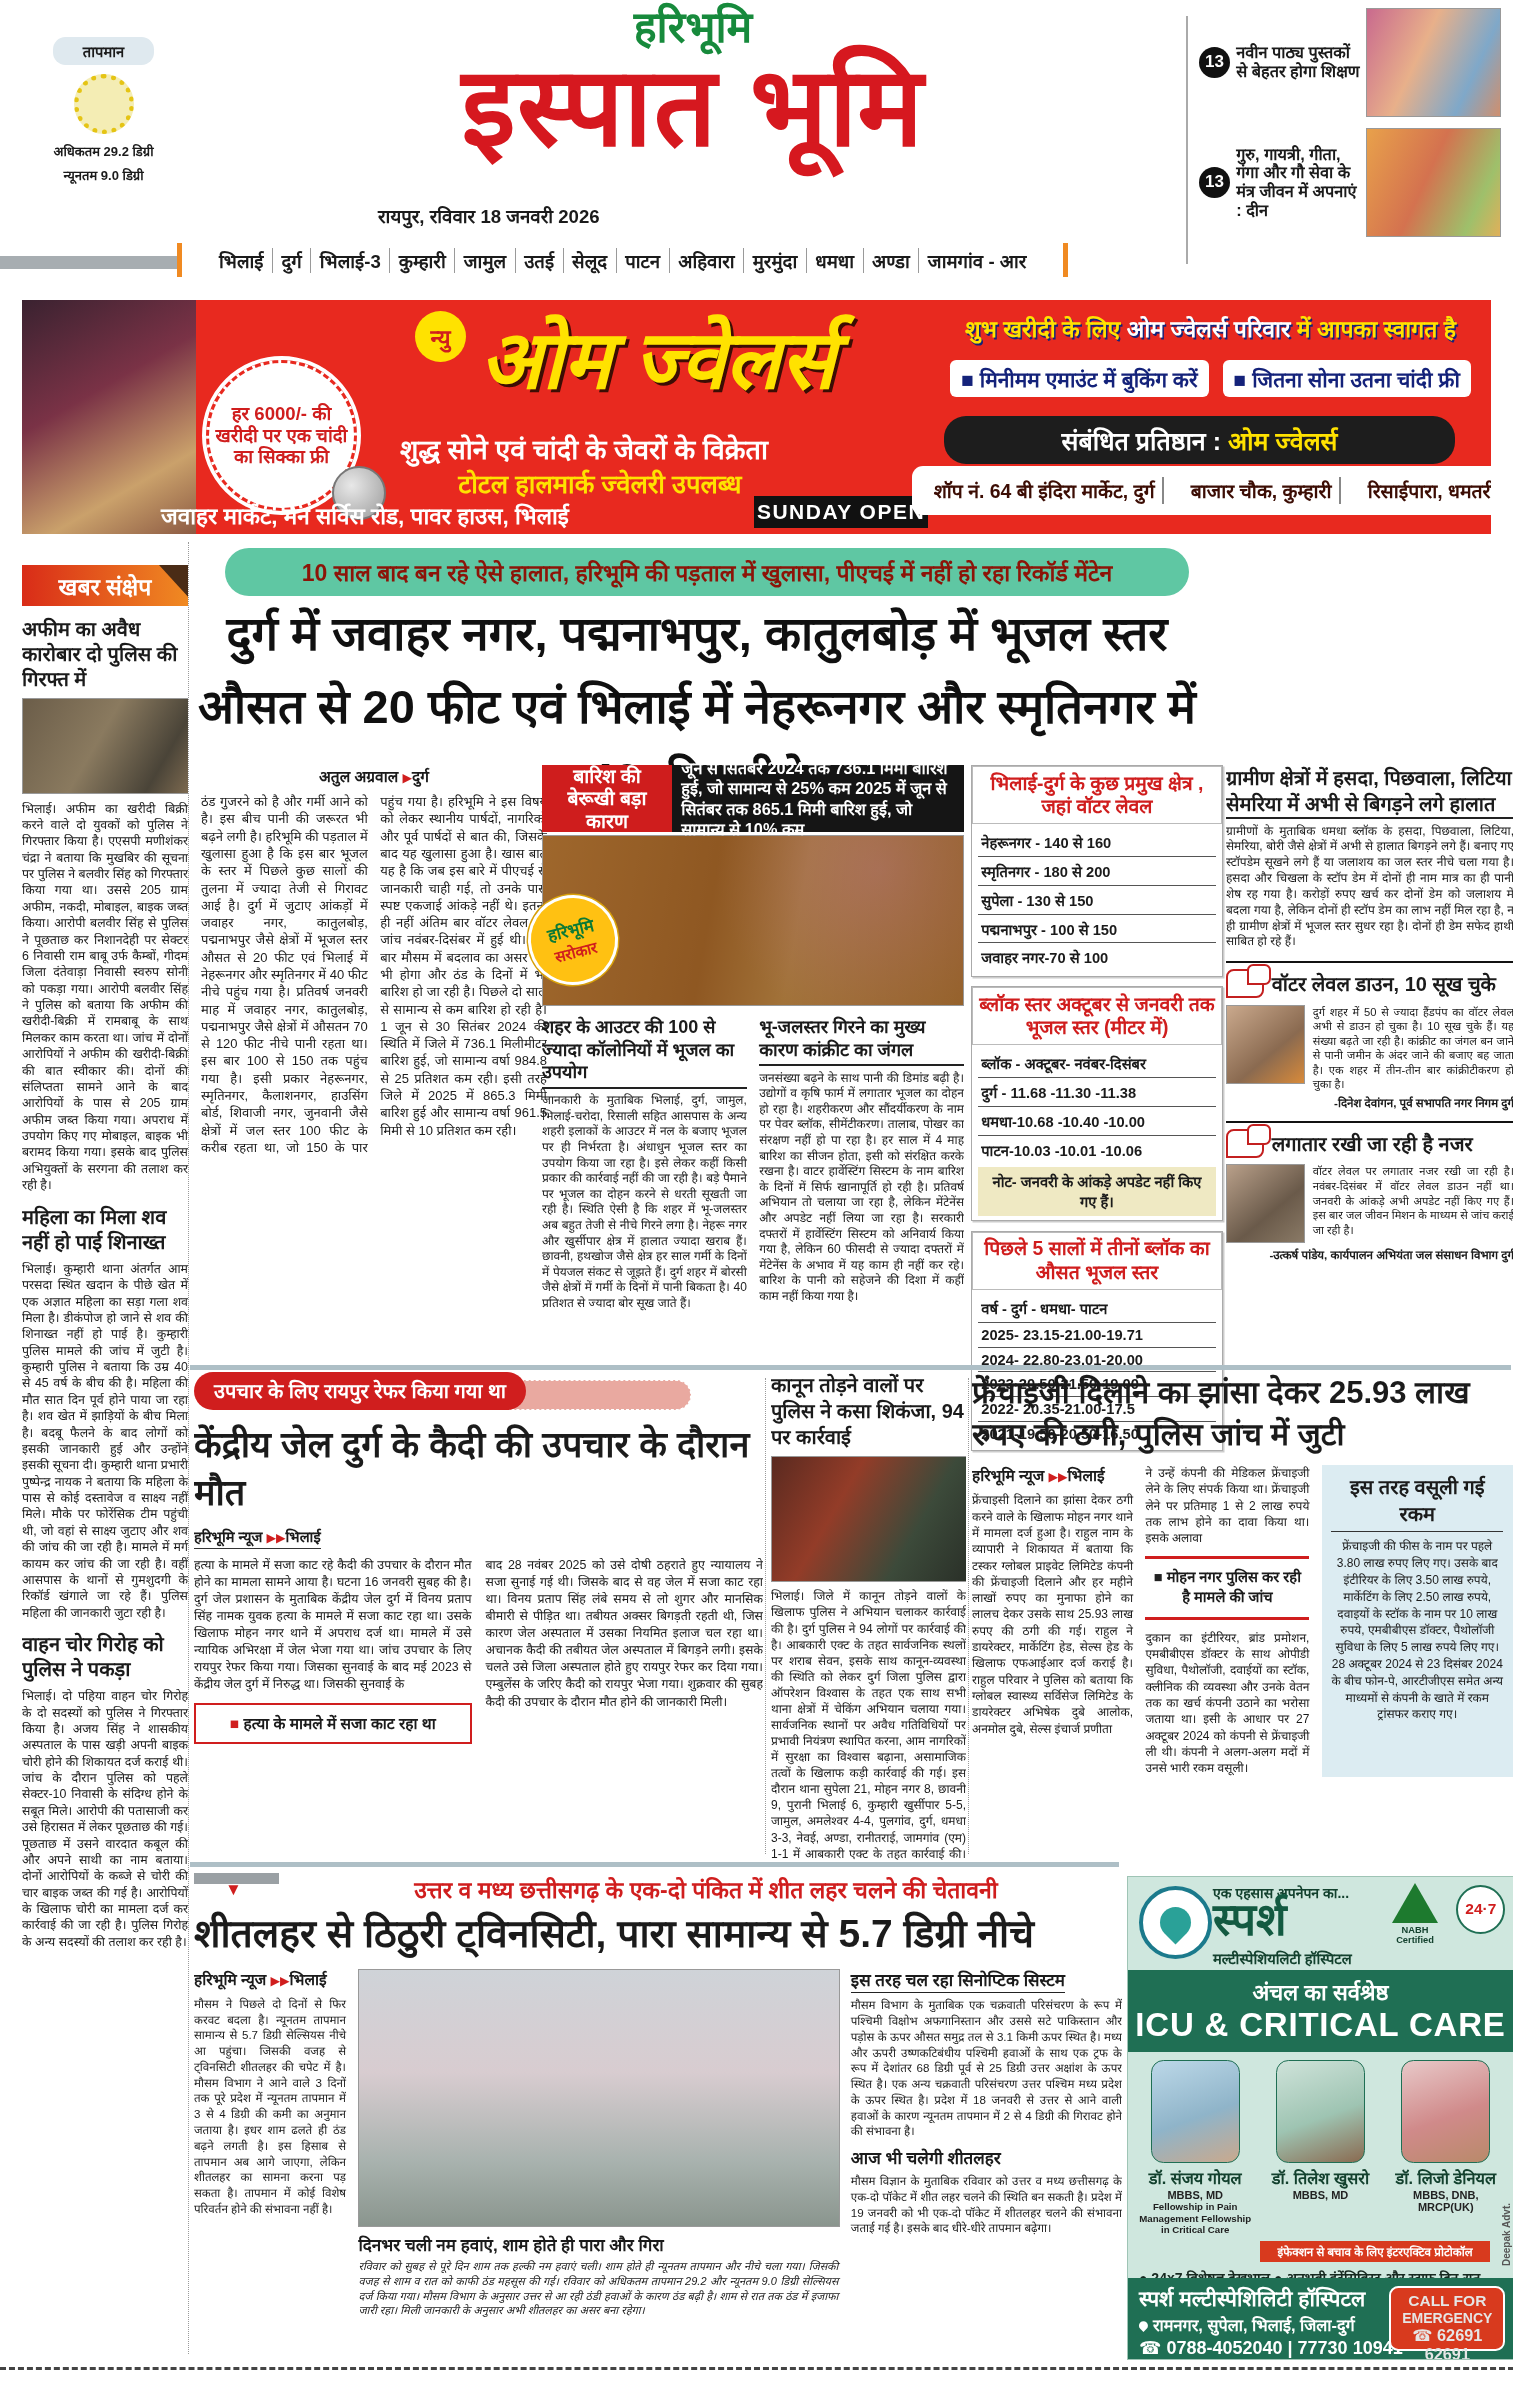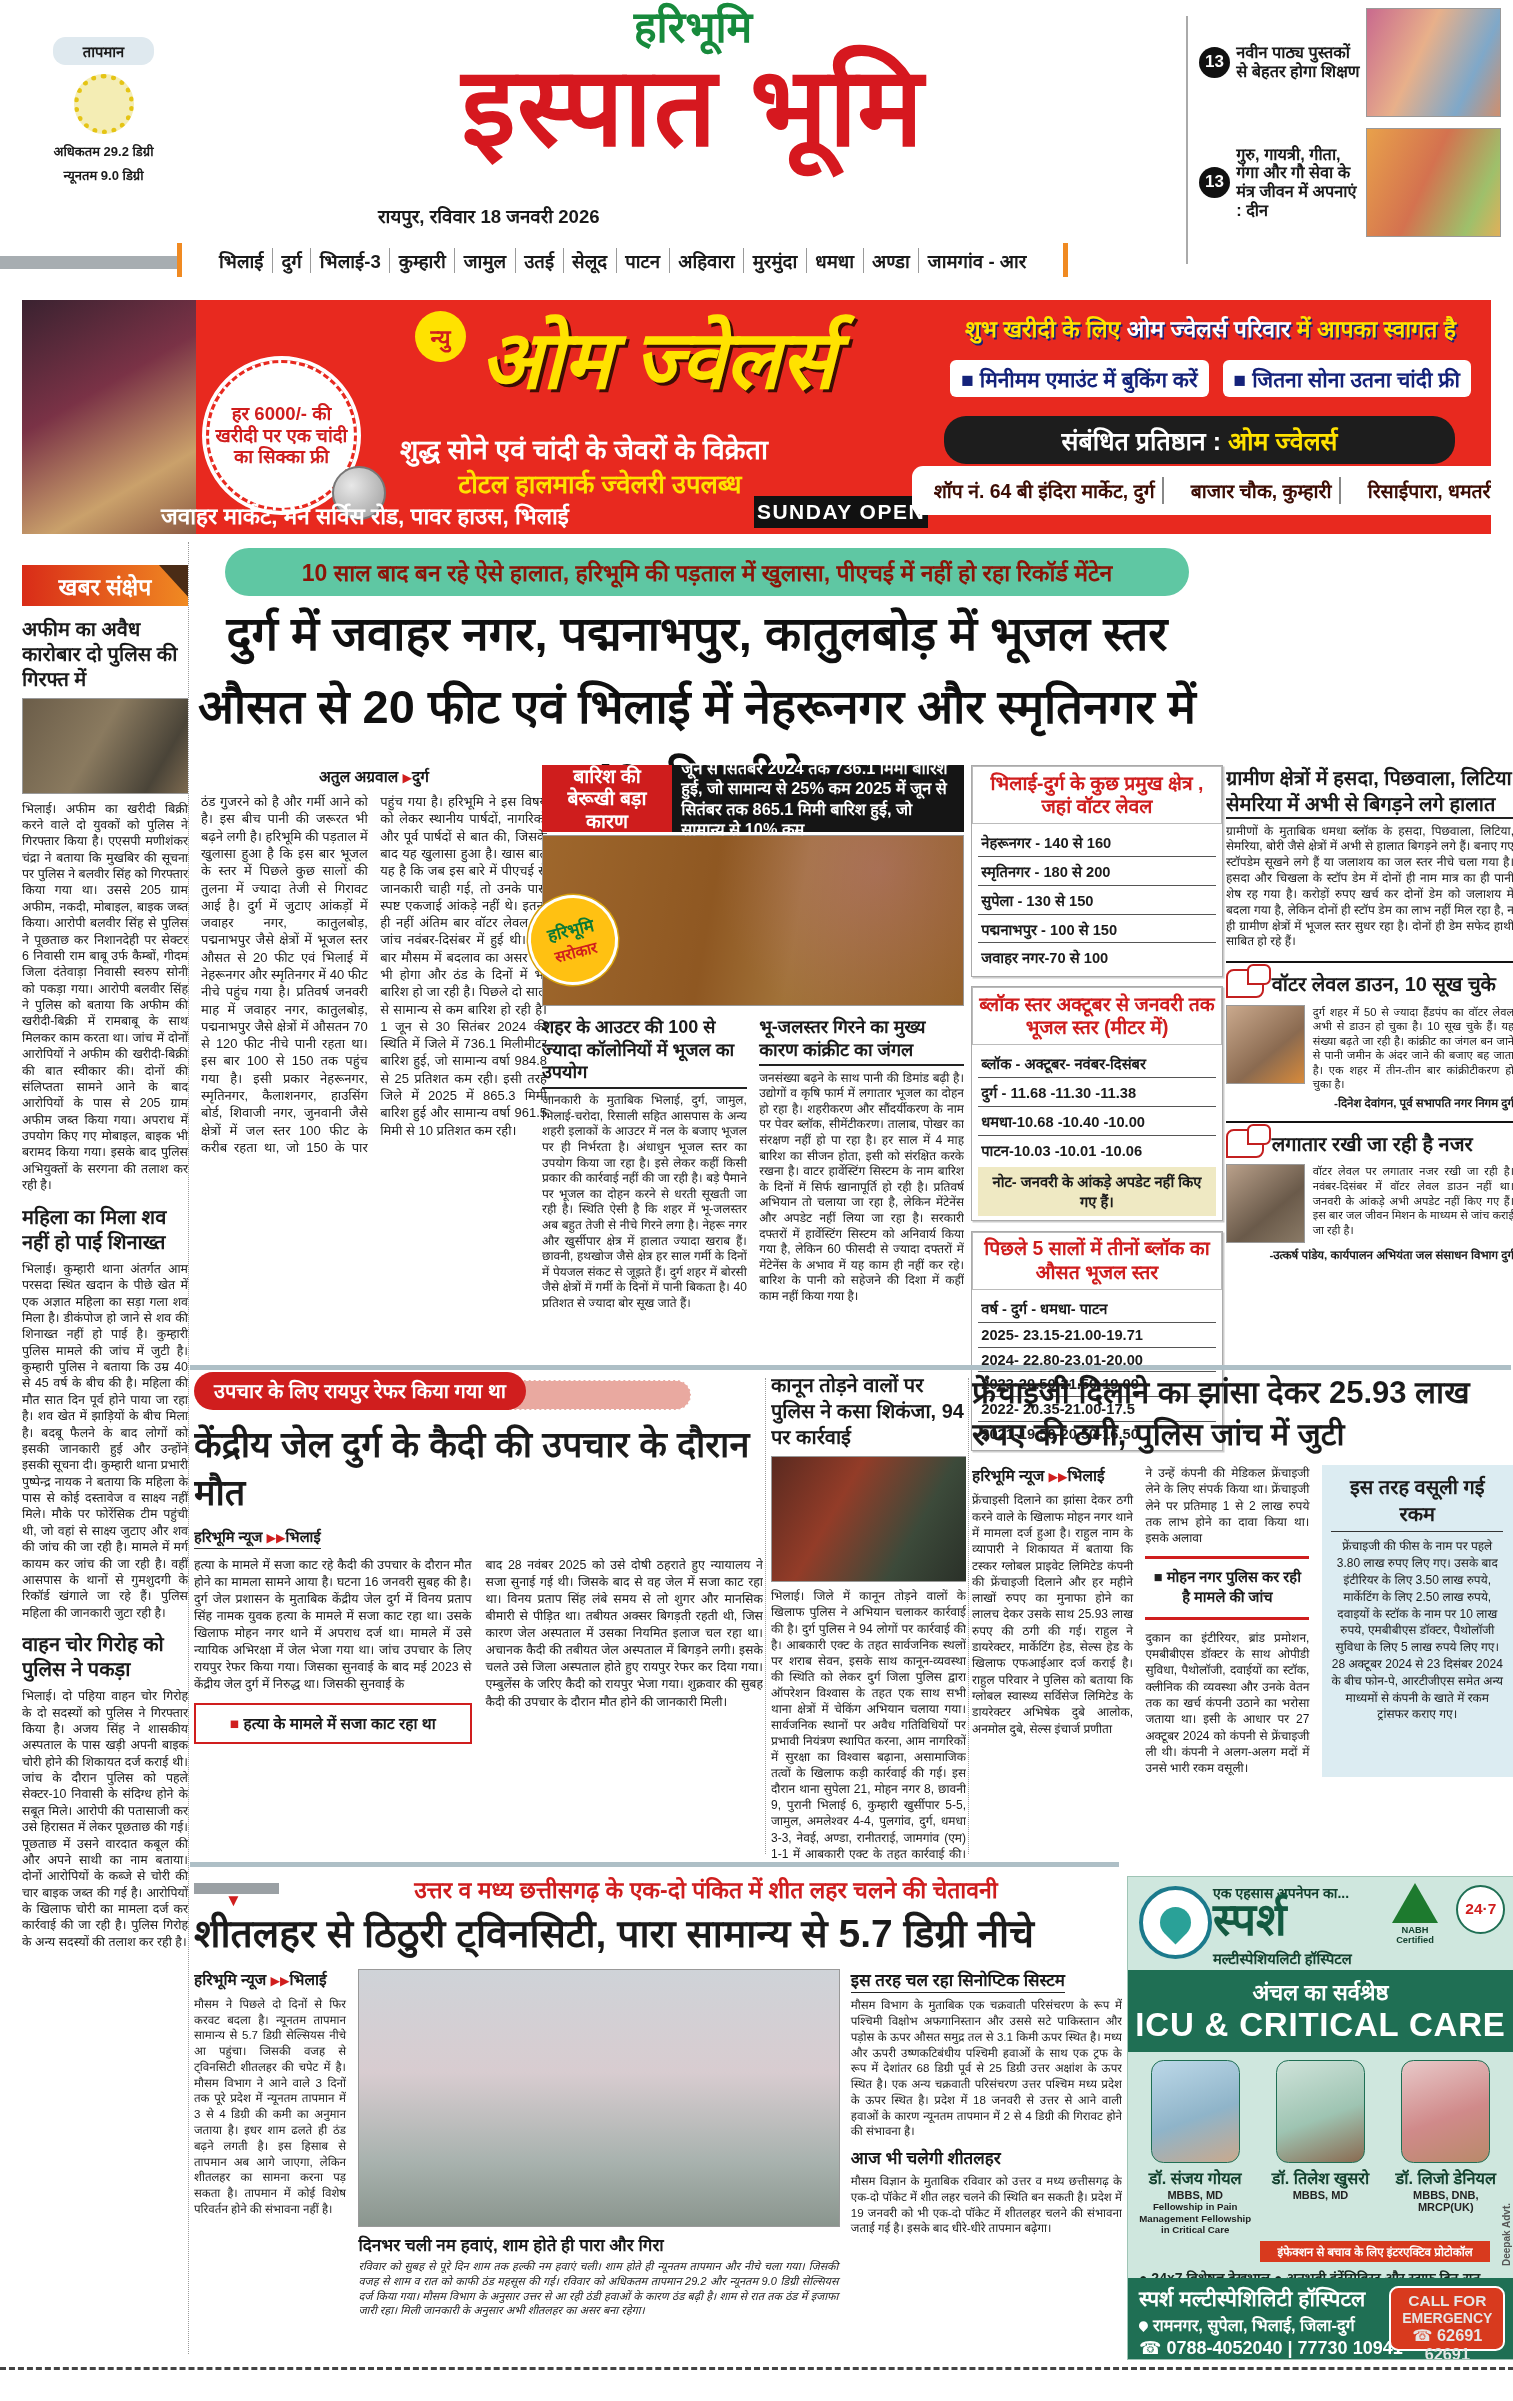--- a/index.html
+++ b/index.html
@@ -144,21 +144,21 @@
   .f-c1{width:161px;font-size:12px;line-height:1.36;text-align:justify;}
   .f-c2{width:164px;font-size:12px;line-height:1.36;text-align:justify;}
   .f-note{border-top:3.1px solid #d01e1e;border-bottom:3.1px solid #d01e1e;font-weight:700;font-size:14.7px;
           text-align:center;padding:9.3px 4.6px;margin:9.3px 0;}
   .f-note::before{content:"■ ";color:#222;}
   .f-box{width:191px;background:#dcecf2;padding:7.7px 9.3px;box-sizing:border-box;}
   .f-box-t{font-weight:700;font-size:20px;text-align:center;border-bottom:1.5px solid #333;padding-bottom:4.6px;margin-bottom:6.2px;}
   .f-box-b{font-size:12px;line-height:1.4;text-align:center;}
   
   .wst{left:194px;top:1868px;width:928px;height:533px;overflow:hidden;}
-  .w-kickrow{display:flex;align-items:center;gap:11px;margin:4.6px 0 3.1px;}
+  .w-kickrow{display:flex;gap:11px;margin:4.6px 0 3.1px;}
   .w-ic{width:85px;height:11px;background:#9aa0a4;position:relative;flex:0 0 85px;}
   .w-ic::after{content:"▼";color:#d01e1e;font-size:17px;position:absolute;left:31px;top:7.7px;}
   .w-kick{color:#d01e1e;font-weight:700;font-size:23px;flex:1;text-align:center;}
   .w-h{font-weight:700;font-size:39px;line-height:1.2;margin:6.2px 0 11px;}
   .w-row{display:flex;gap:12.4px;}
   .w-left{width:152px;font-size:11.6px;line-height:1.36;text-align:justify;flex:0 0 152px;}
   .w-mid{width:480px;flex:0 0 480px;}
   .w-ph{width:100%;height:256px;border:0.8px solid #999;
         background:linear-gradient(180deg,#cfd3d8,#d8ccd0 40%,#a8b2ae 75%,#8a958e);}
   .w-cap-h{font-weight:700;font-size:17px;margin:6.2px 0 3.1px;}

